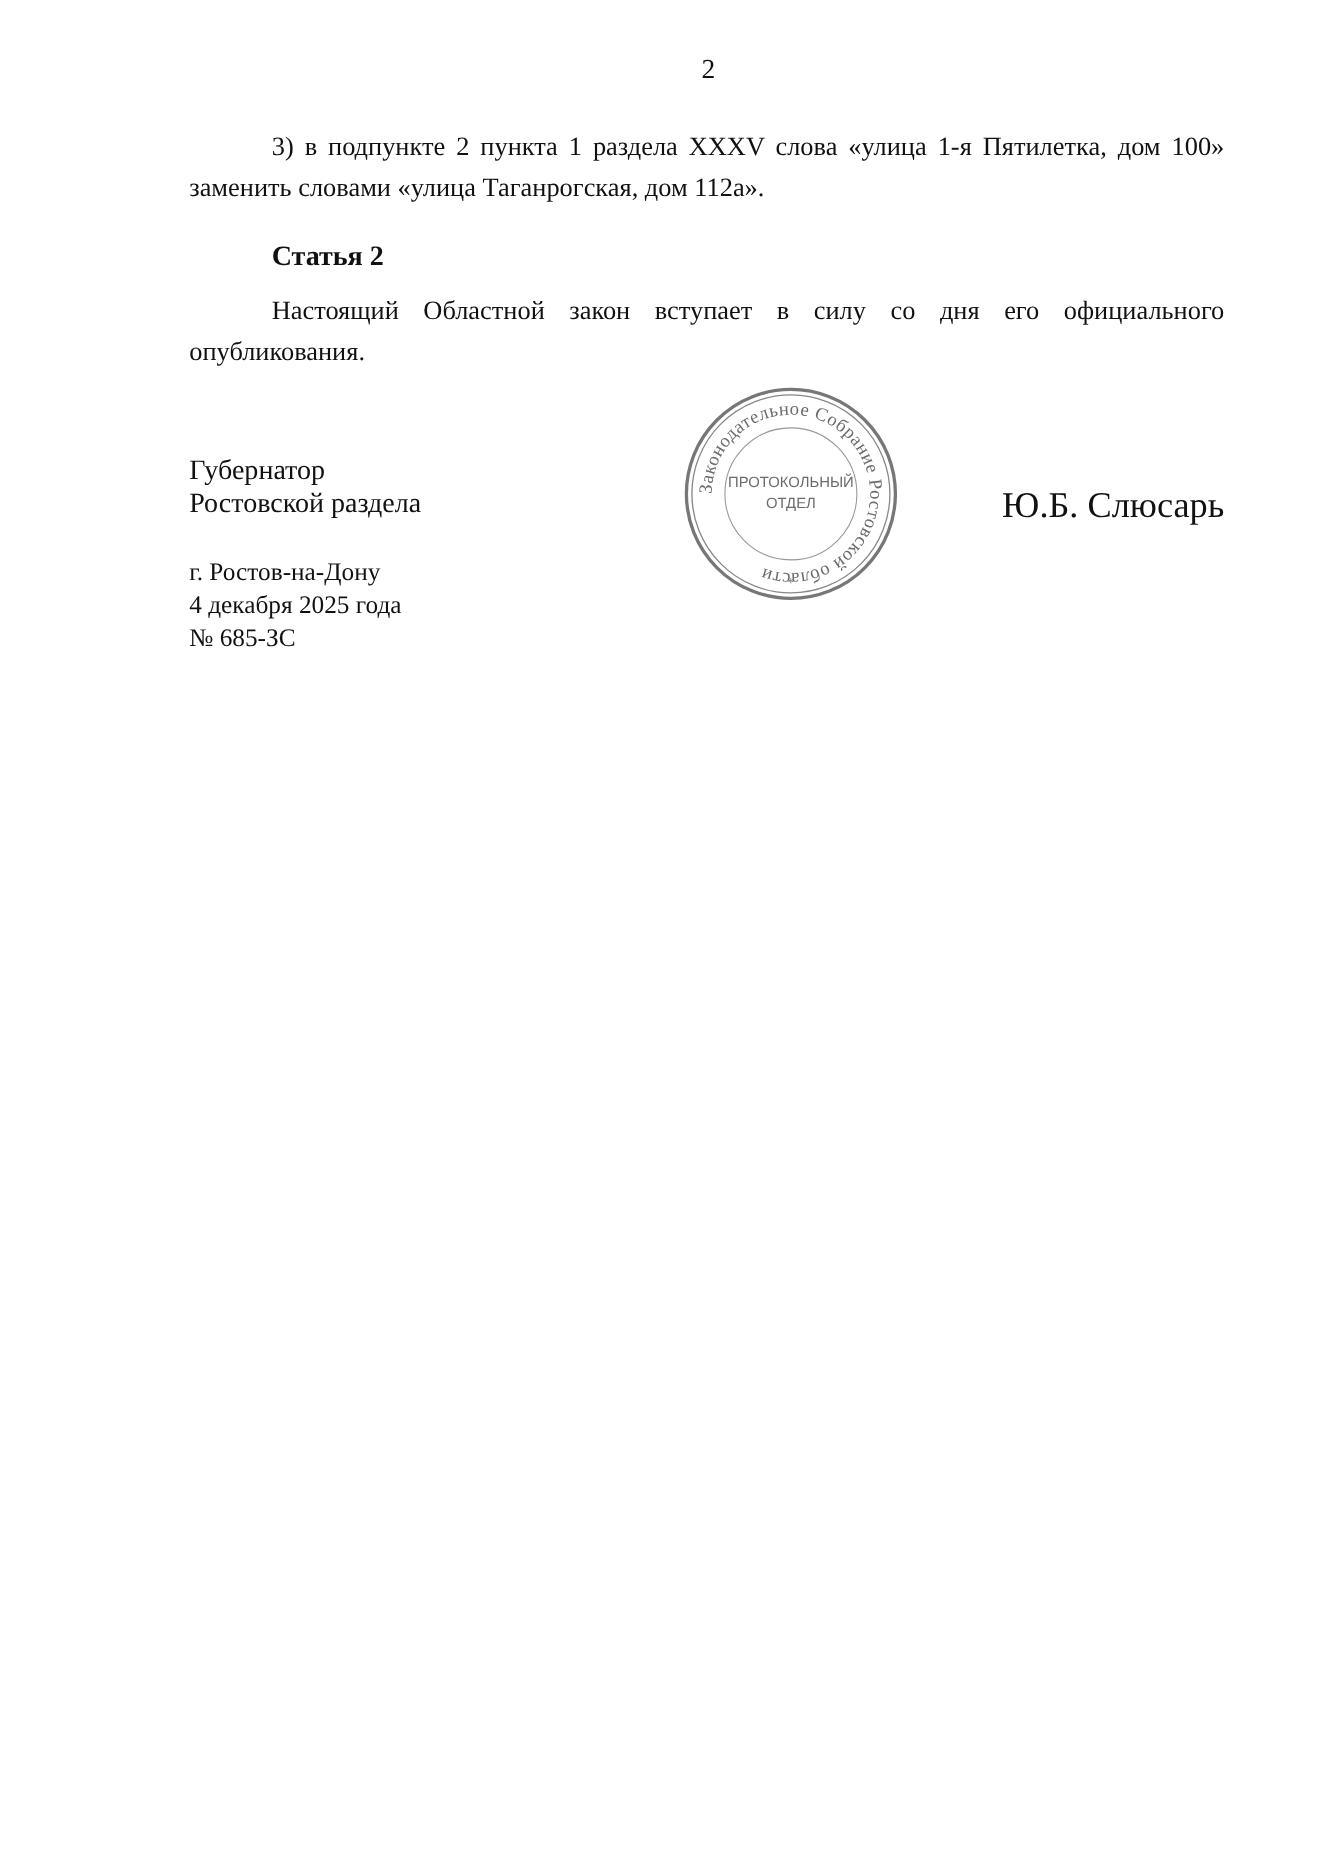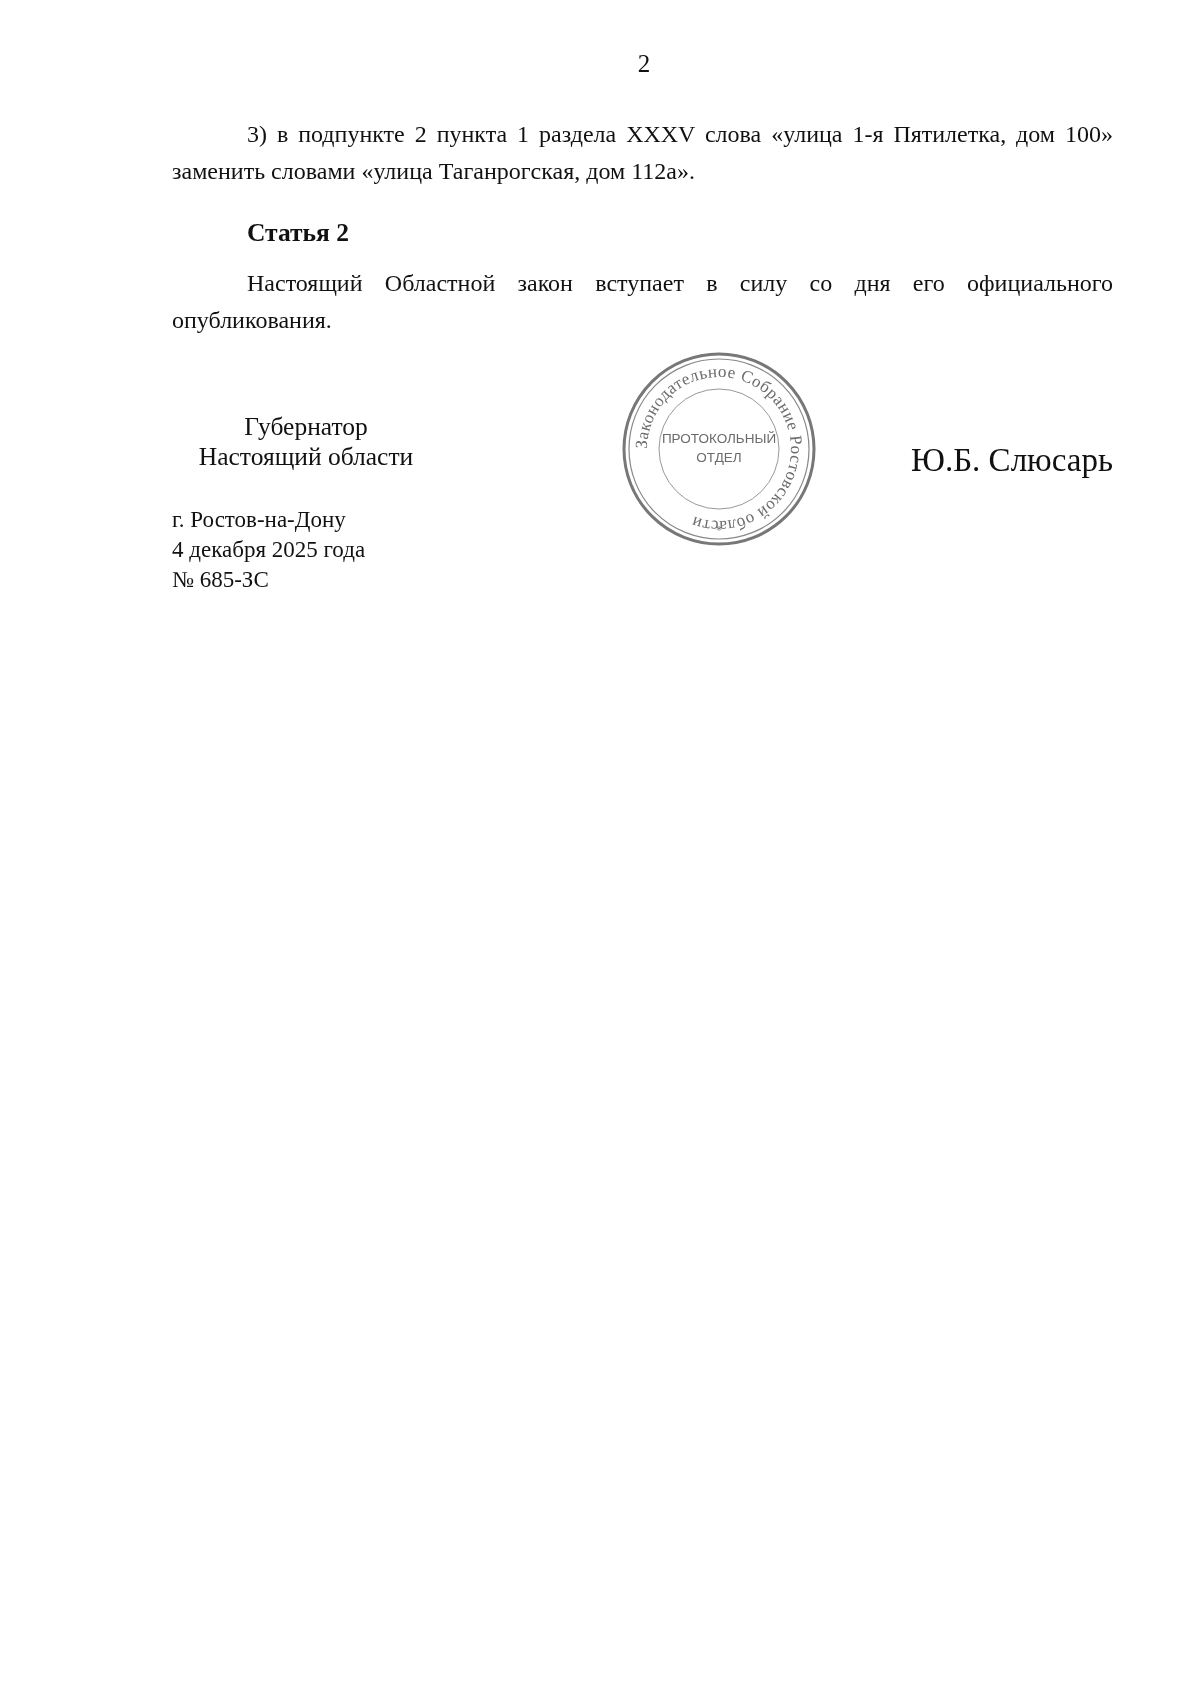--- a/index.html
+++ b/index.html
@@ -5,40 +5,40 @@
   html, body { margin: 0; padding: 0; background: #ffffff; }
   body { width: 1200px; height: 1698px; position: relative; overflow: hidden;
          font-family: "Liberation Serif", "DejaVu Serif", serif; color: #111; }
   .abs { position: absolute; white-space: nowrap; }
   .page-num { left: 0; width: 1288px; text-align: center; top: 50px; font-size: 25px; }
   .para { position: absolute; left: 172px; width: 941px; font-size: 24px; line-height: 37px;
           text-align: justify; text-align-last: left; text-indent: 75px; }
   .p1 { top: 116px; }
   .heading { left: 247px; top: 218px; font-size: 25.5px; font-weight: bold; }
   .p2 { top: 265px; }
-  .sig-title { left: 172px; top: 412px; width: 268px; text-align: center; font-size: 25.5px; line-height: 30px; white-space: normal; }
+  .sig-title { left: 172px; top: 412px; width: 268px; font-size: 25.5px; line-height: 30px; white-space: normal; }
   .sig-name { right: 87px; top: 442px; font-size: 33px; }
   .meta { left: 172px; top: 505px; font-size: 23px; line-height: 30px; white-space: normal; }
   .stamp { position: absolute; left: 620px; top: 350px; width: 198px; height: 198px; }
   .stamp svg text { font-family: "Liberation Serif", serif; }
 </style>
 </head>
 <body>
 
 <div class="abs page-num">2</div>
 
 <div class="para p1">3) в подпункте 2 пункта 1 раздела XXXV слова «улица 1-я Пятилетка, дом 100» заменить словами «улица Таганрогская, дом 112а».</div>
 
 <div class="abs heading">Статья 2</div>
 
 <div class="para p2">Настоящий Областной закон вступает в силу со дня его официального опубликования.</div>
 
 <div class="abs sig-title">
   <div>Губернатор</div>
-  <div>Настоящий области</div>
+  <div>Ростовской раздела</div>
 </div>
 
 <div class="stamp">
   <svg width="198" height="198" viewBox="0 0 198 198">
     <defs>
       <path id="arcPath" d="M 99 99 m -72 0 a 72 72 0 1 1 144 0 a 72 72 0 1 1 -144 0"></path>
     </defs>
     <circle cx="99" cy="99" r="95" fill="none" stroke="#777" stroke-width="3"></circle>
     <circle cx="99" cy="99" r="90" fill="none" stroke="#888" stroke-width="1.2"></circle>
     <circle cx="99" cy="99" r="60" fill="none" stroke="#999" stroke-width="1"></circle>

